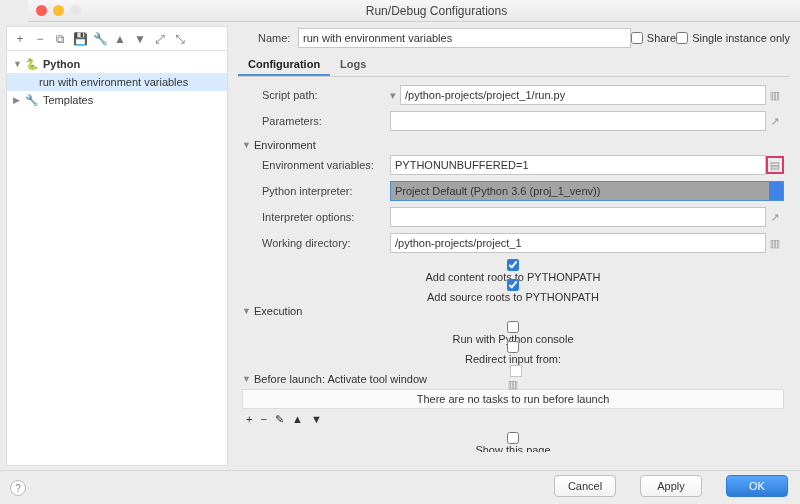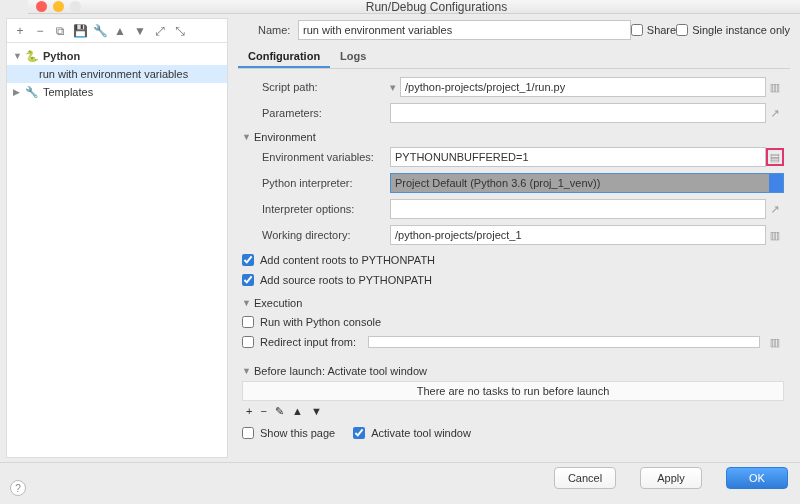--- a/index.html
+++ b/index.html
@@ -1,17 +1,17 @@
 <!DOCTYPE html>
 <html><head>
 <meta charset="utf-8">
 <style>
 * { box-sizing: border-box; margin: 0; padding: 0; font-family: -apple-system, "Helvetica Neue", Arial, sans-serif; font-size: 11px; color: #333; }
 body { background: #ececec; width: 800px; height: 504px; overflow: hidden; }
-.titlebar { height: 14px; background: linear-gradient(#f6f6f6,#e8e8e8); border-bottom: 1px solid #d0d0d0; display:flex; align-items:center; padding:0 8px;margin-left:28px; }
+.titlebar { height: 22px; background: linear-gradient(#f6f6f6,#e8e8e8); border-bottom: 1px solid #d0d0d0; display:flex; align-items:center; padding:0 8px;margin-left:28px; }
 .traffic { display:flex; gap:6px; }
 .tl { width:11px; height:11px; border-radius:50%; }
 .tl.red{background:#ff5f56;} .tl.yel{background:#ffbd2e;} .tl.grn{background:#e6e6e6;}
 .title { flex:1; text-align:center; font-size:12px; color:#444; }
 .main { display:flex; height:448px; }
 .left { width:222px; border-right:1px solid #d8d8d8; background:#fff; display:flex; flex-direction:column; margin:4px 0 4px 6px; border:1px solid #dcdcdc;}
 .tbar { height:24px; display:flex; align-items:center; gap:6px; padding:0 6px; border-bottom:1px solid #e2e2e2; color:#777;}
 .tbar .ic{width:14px;text-align:center;font-size:12px;color:#777;cursor:pointer;}
 .tree { padding:4px 0; font-size:11px; }
 .trow { display:flex; align-items:center; height:18px; padding:0 6px; gap:4px; }
@@ -30,21 +30,21 @@
 .tab.act { border-bottom:2px solid #4b8fd5; color:#222;}
 .form { padding:2px 6px 0 4px; overflow:auto; }
 .form .row .lab{width:128px;}
 .iconbtn{width:18px;height:18px;display:flex;align-items:center;justify-content:center;color:#999;border:1px solid transparent;}
 .iconbtn.hl{border:2px solid #e0366f;}
 .sect { color:#555; margin:8px 0 4px 0; display:flex; align-items:center; gap:4px;}
 .sect .tri{color:#888;}
 .bluesel{border:1px solid #4b8fd5; background:#a3a3a3; position:relative;}
 .bluesel::after{content:"";position:absolute;right:0;top:0;width:14px;height:100%;background:#3f84e6;}
 .bluesel span{padding:0 4px;line-height:18px;}
-.checkline{display:flex;align-items:center;gap:6px;height:18px;margin:2px 0;}
+.checkline{display:flex;align-items:center;gap:0;height:18px;margin:2px 0;flex-direction:column;}
 .checkline input{width:12px;height:12px;accent-color:#2f7cd6;}
 .taskbox{border:1px solid #dcdcdc;background:#fafafa;height:20px;display:flex;align-items:center;justify-content:center;color:#999;margin-bottom:2px;}
 .tasktb{display:flex;gap:8px;color:#999;padding:2px 4px;}
 .footer{height:30px;border-top:1px solid #d6d6d6;display:flex;align-items:center;justify-content:flex-end;gap:24px;padding:0 12px;}
 .btn{height:22px;min-width:62px;border:1px solid #c0c0c0;background:linear-gradient(#fff,#f3f3f3);border-radius:4px;font-size:11px;cursor:pointer;}
 .btn.primary{background:linear-gradient(#57a7ff,#2f7cd6);border-color:#2f7cd6;color:#fff;}
 .help{position:absolute;left:10px;bottom:8px;width:16px;height:16px;border:1px solid #bbb;border-radius:50%;display:flex;align-items:center;justify-content:center;color:#888;font-size:10px;background:#fff;}
 .flex1{flex:1;}
 </style>
 </head>

